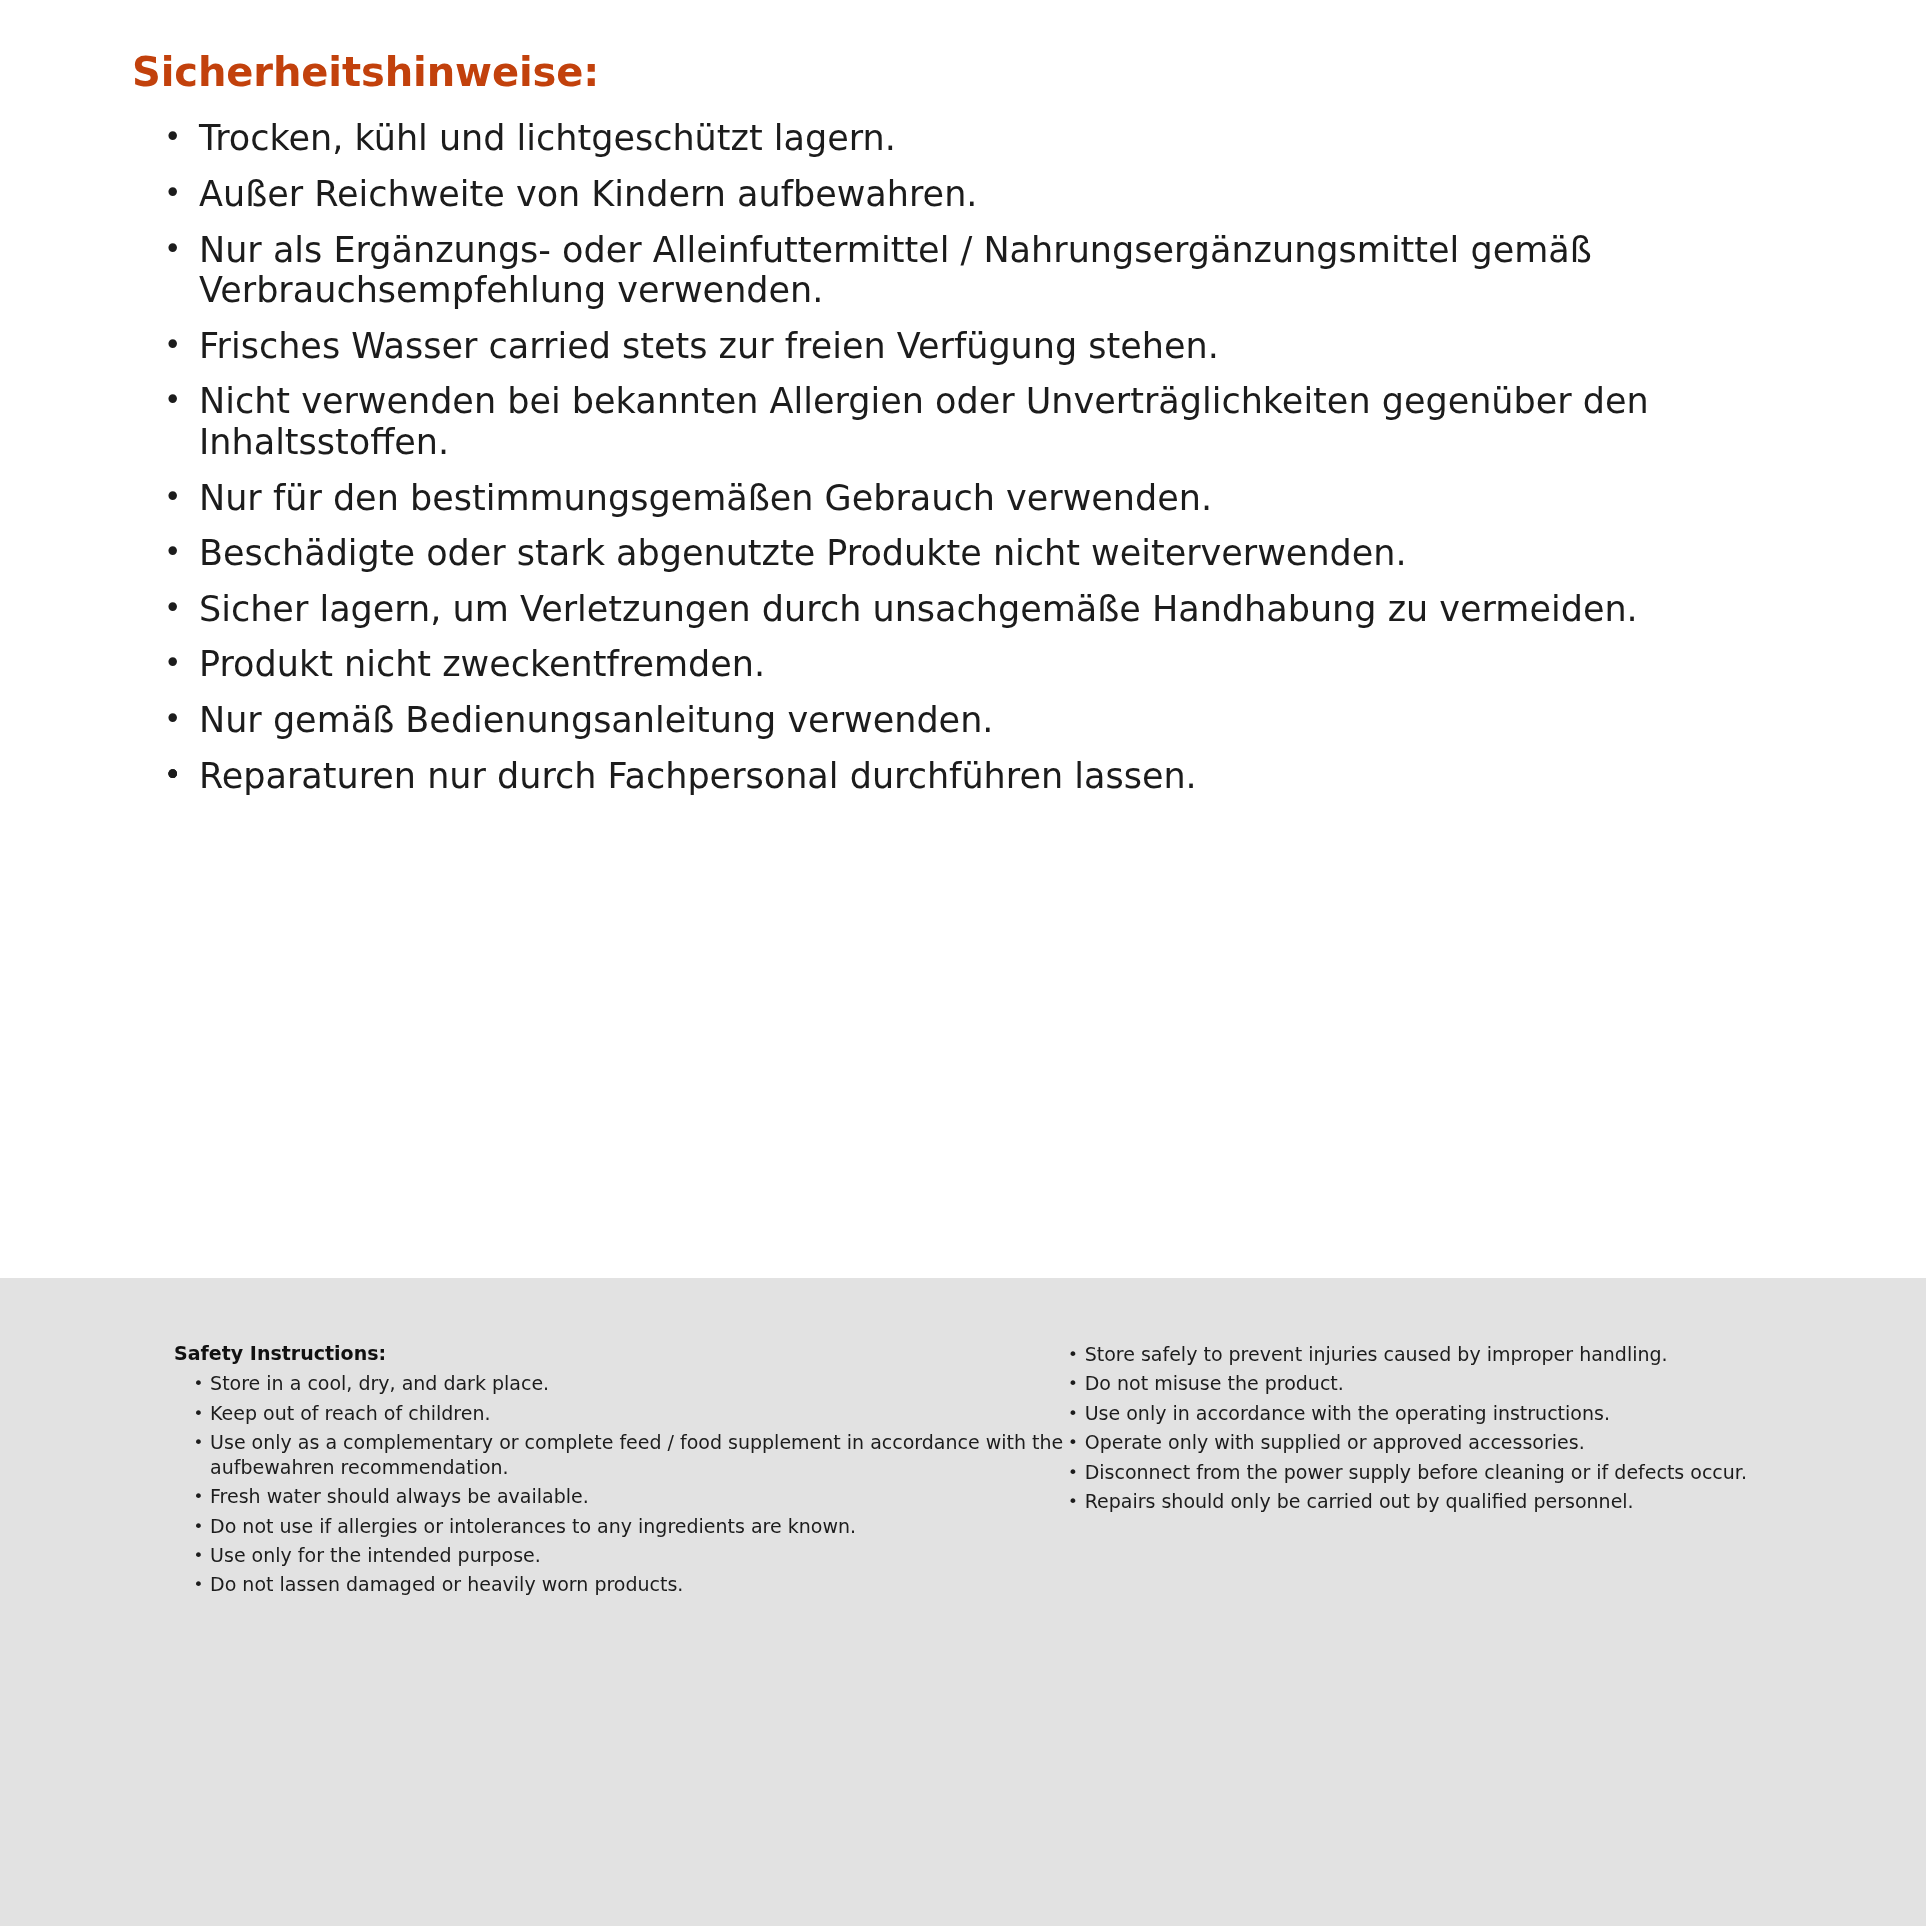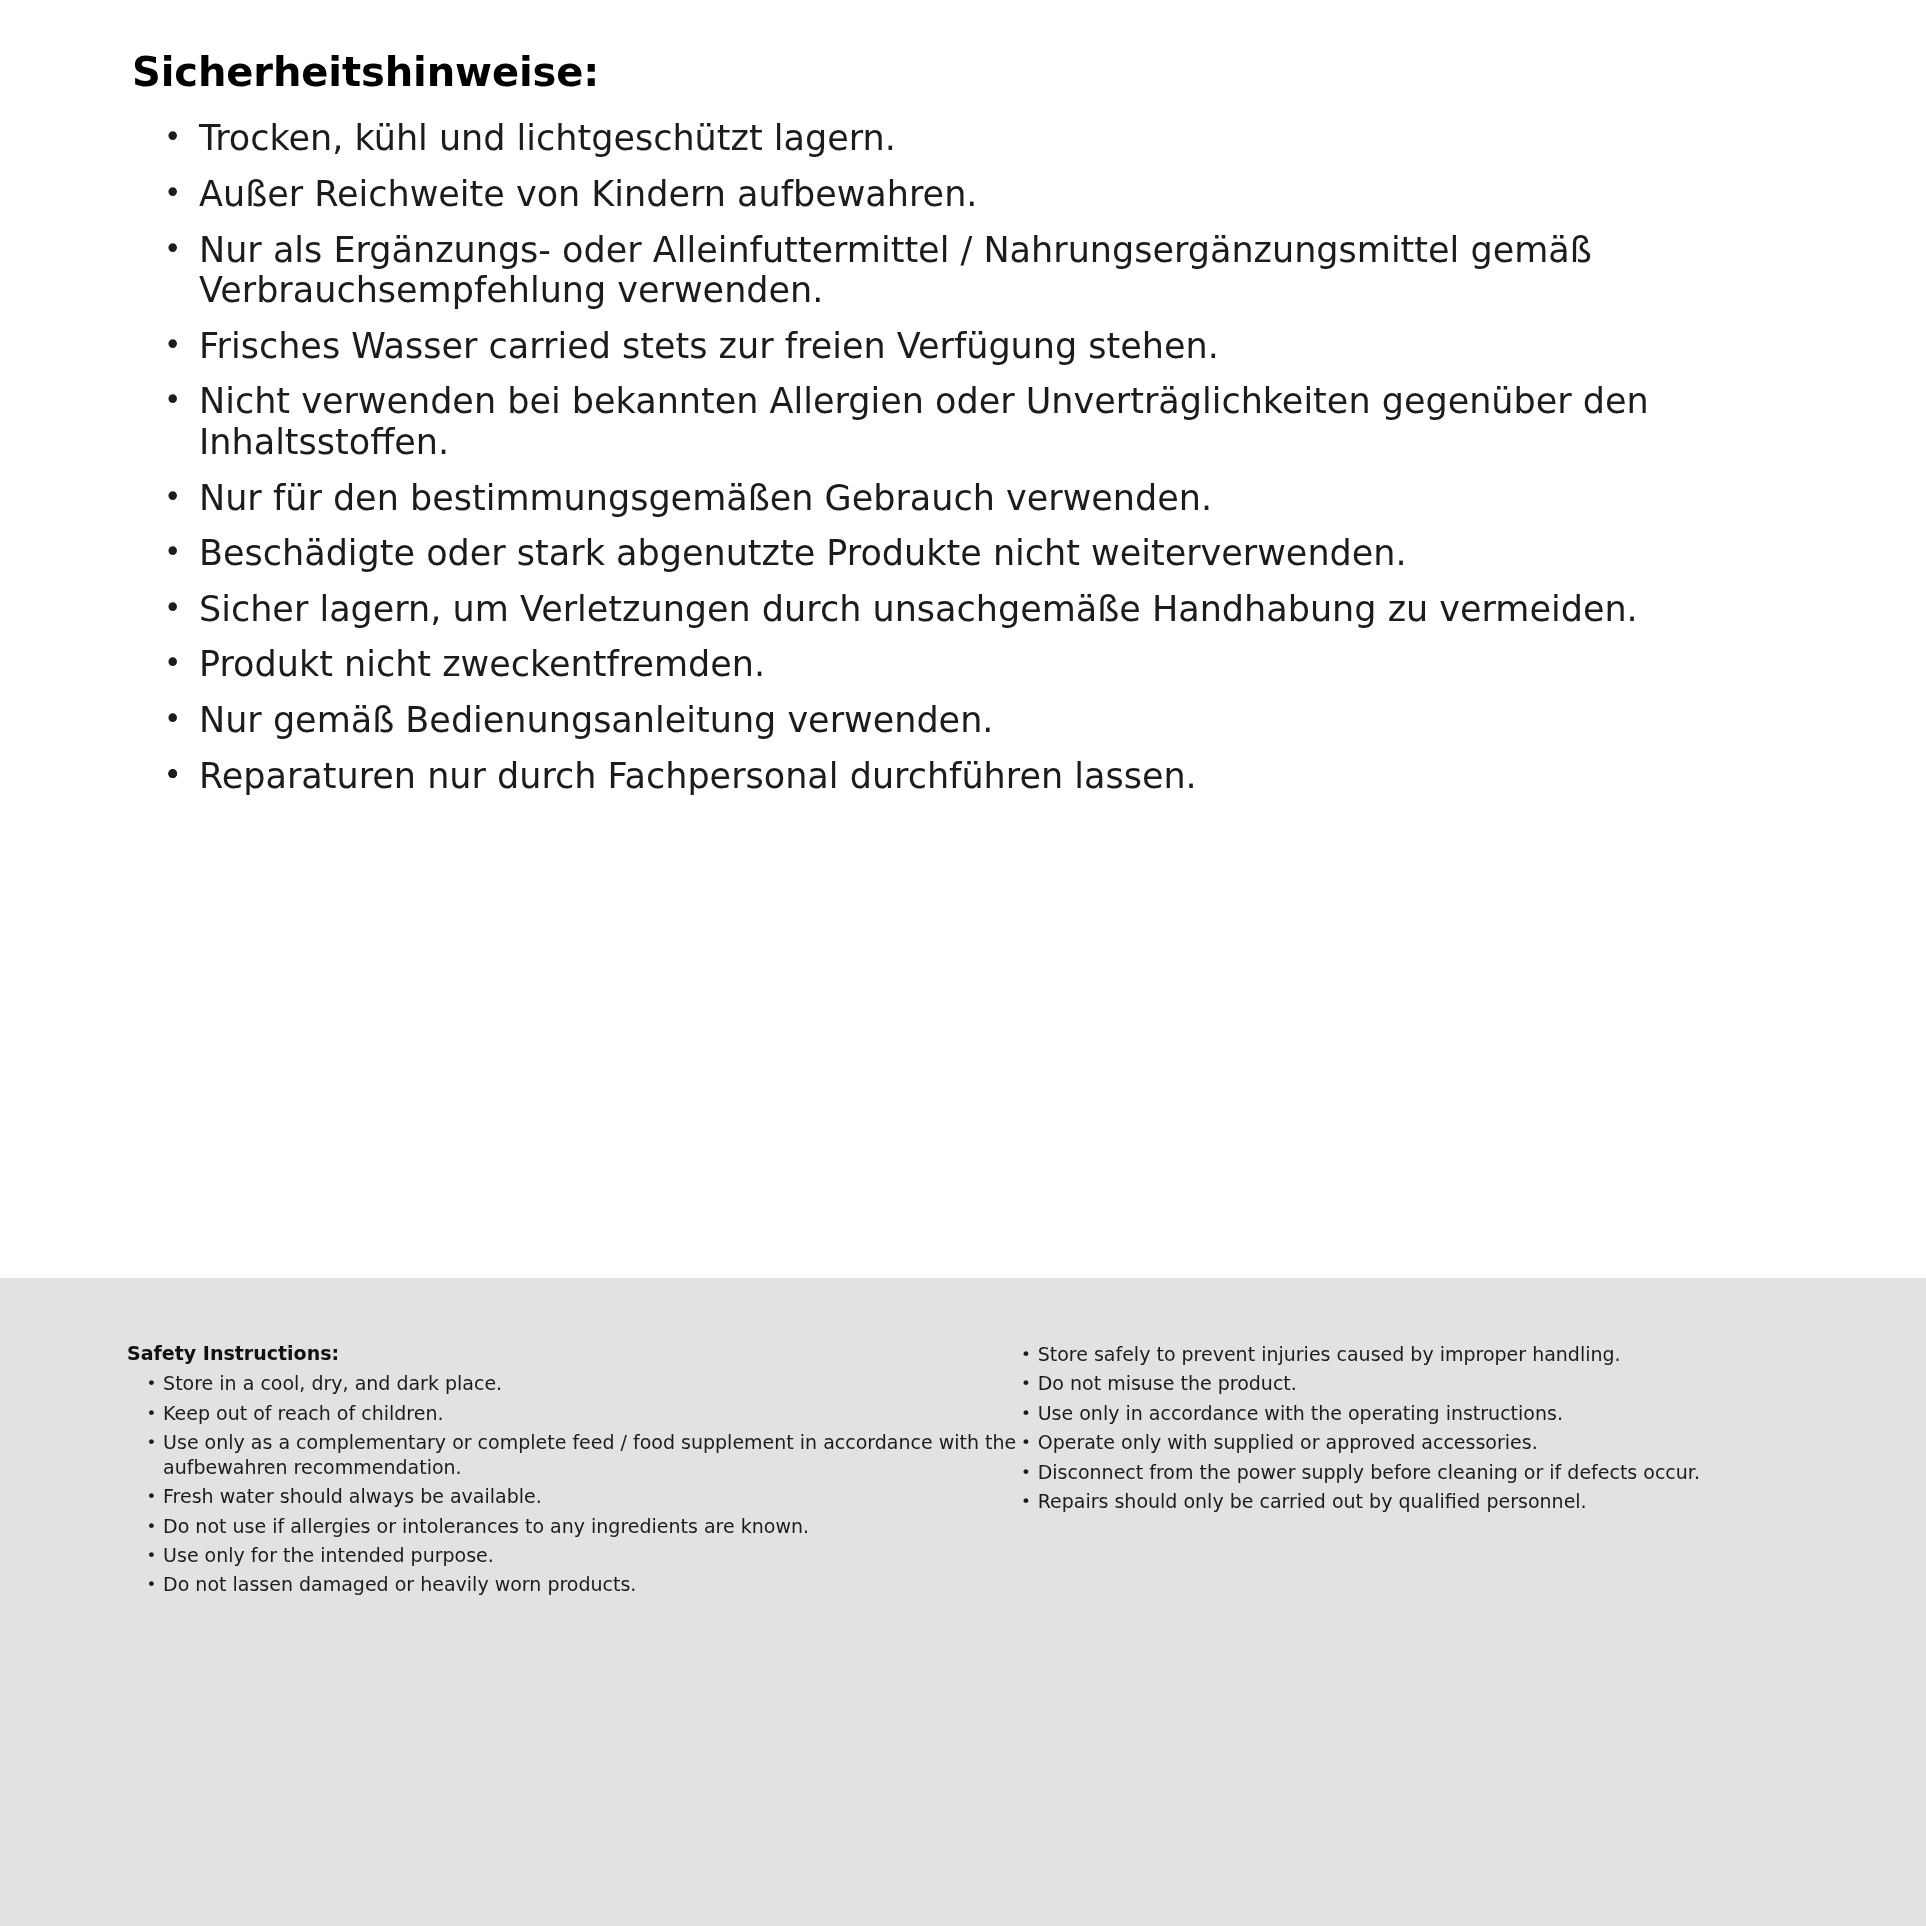--- a/index.html
+++ b/index.html
@@ -26,21 +26,21 @@
     top: 0;
     width: 1926px;
     height: 1278px;
     background: #ffffff;
     padding: 50px 0 0 0;
   }
   .de-heading {
     margin: 0 0 0 132px;
     font-size: 40px;
     font-weight: bold;
-    color: #000000;
+    color: #c2410c;
     letter-spacing: -0.1px;
     line-height: 1.1;
   }
   .de-list {
     list-style: none;
     margin: 24.4px 0 0 0;
     padding: 0 0 0 164px;
   }
   .de-list li {
     position: relative;
@@ -71,20 +71,21 @@
     padding: 0;
   }
   .en-inner {
     position: relative;
     width: 1926px;
     height: 648px;
   }
   .en-col {
     position: absolute;
     top: 64px;
+    margin-left: 47px;
   }
   .en-col-left  { left: 122px;  width: 899px; }
   .en-col-right { left: 1021px; width: 854px; }
 
   .en-heading {
     margin: 0 0 6.4px 5.1px;
     font-size: 19px;
     font-weight: bold;
     color: #111111;
     line-height: 1.2;

